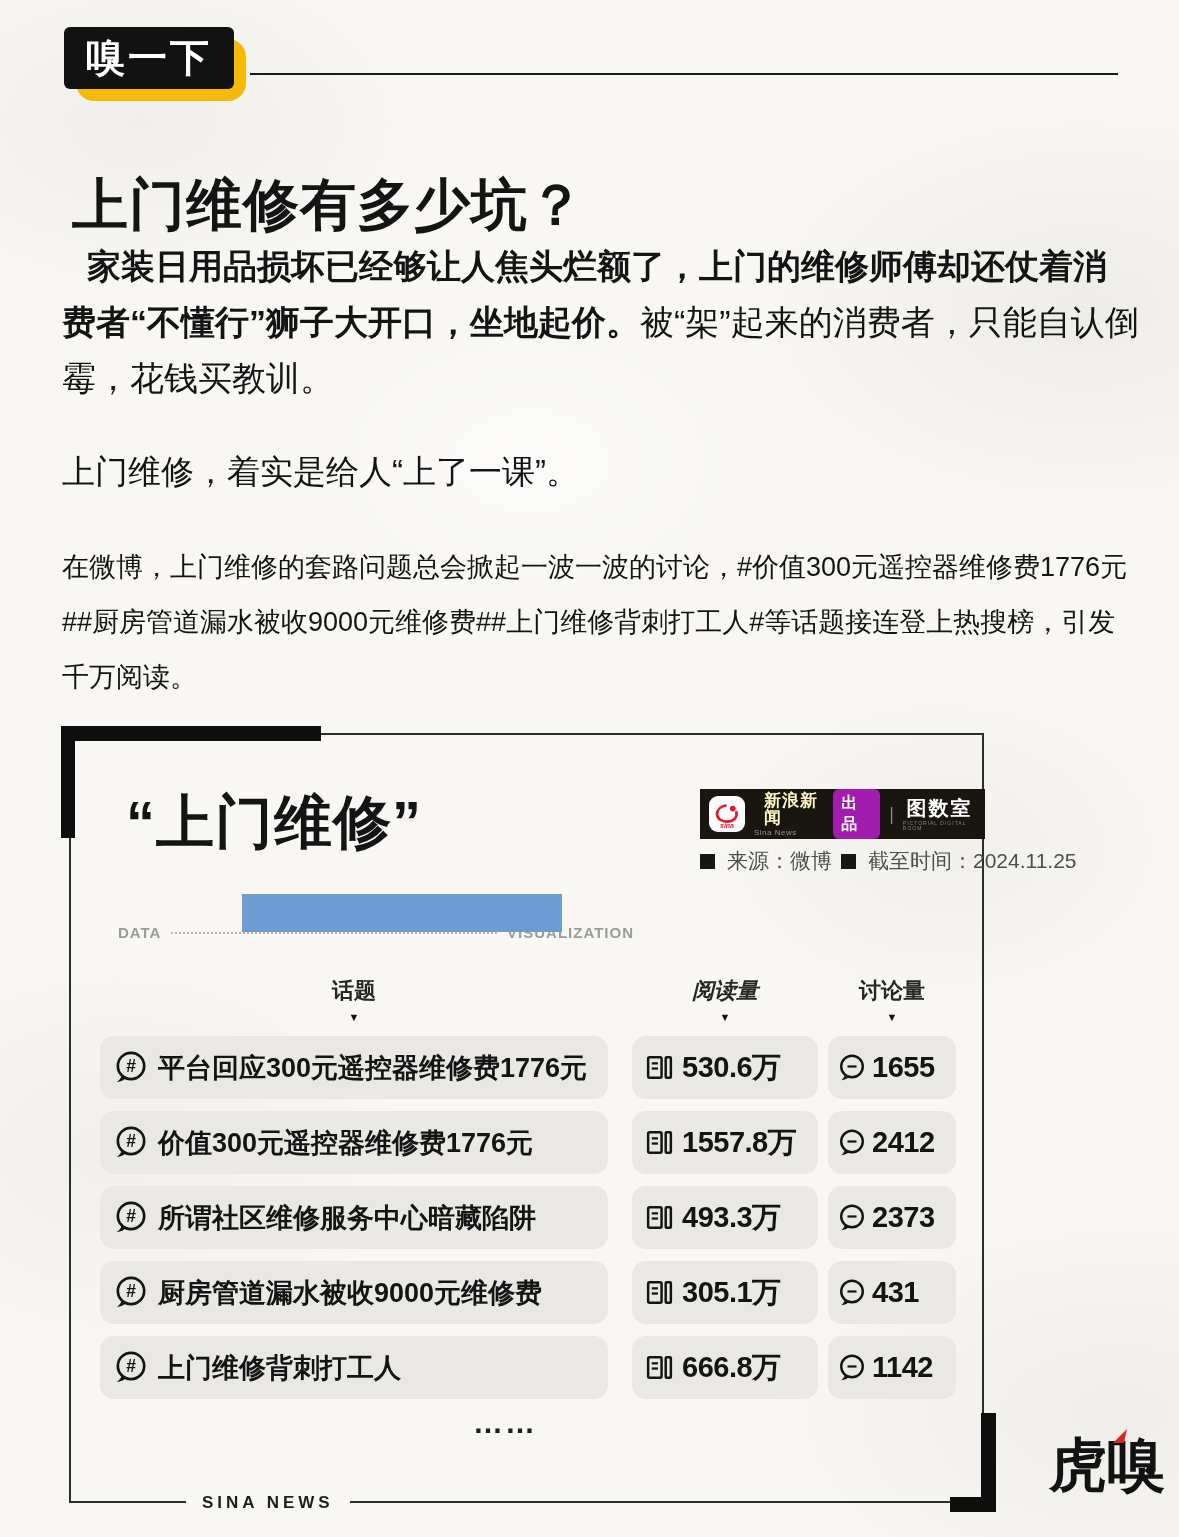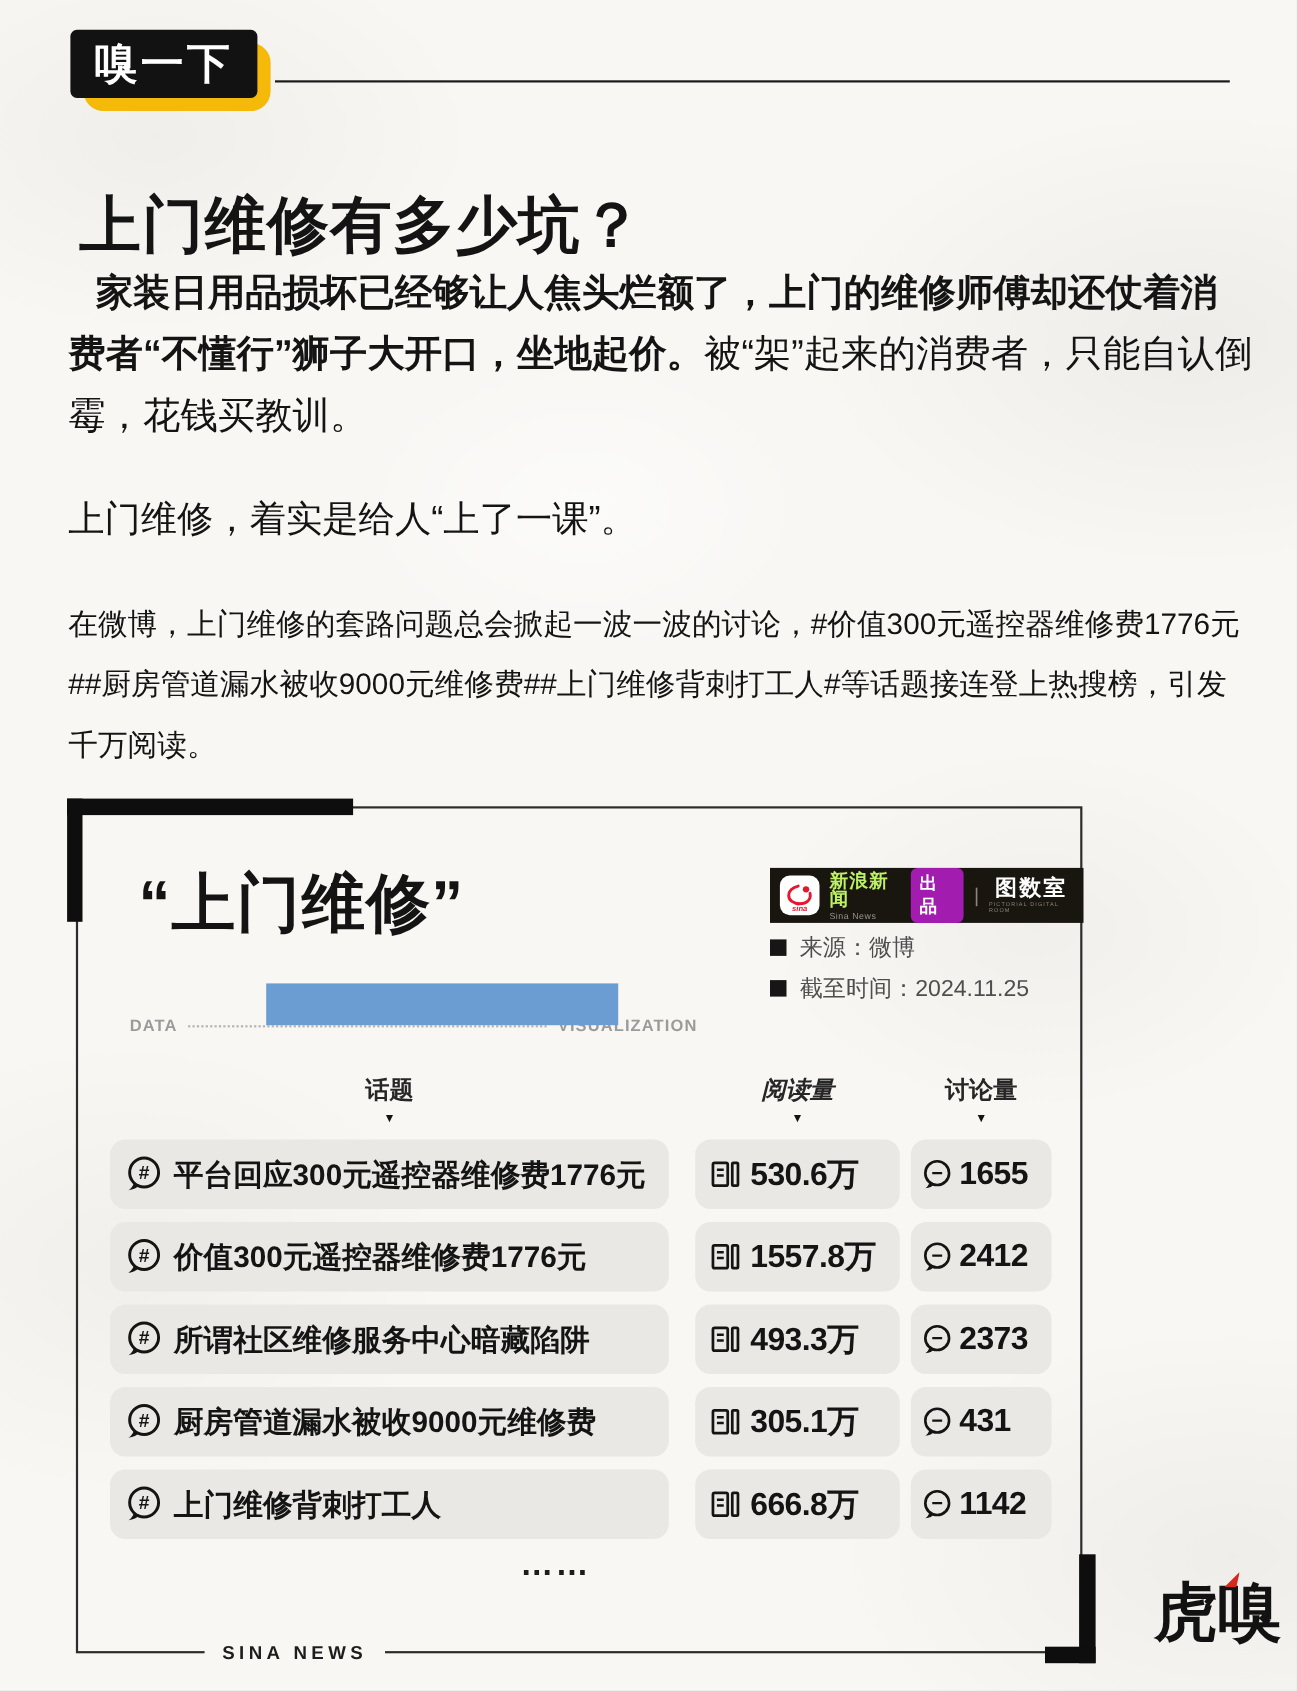--- a/index.html
+++ b/index.html
@@ -55,30 +55,30 @@
 
   .ig-meta{position:absolute; left:118px; top:924px; width:516px; display:flex; align-items:center; gap:10px;
     color:#9b9b9b; font-size:15px; letter-spacing:1px; font-weight:600;}
   .ig-meta .dots{flex:1; border-top:2px dotted #b6b4b0; height:0;}
 
   
   .logo-bar{position:absolute; left:700px; top:789px; width:285px; height:50px; background:#19150f;
     display:flex; align-items:center; padding:0 9px; gap:9px; box-sizing:border-box;}
   .sina-app{width:36px; height:36px; background:#fff; border-radius:9px; display:flex; align-items:center; justify-content:center; flex:none;}
   .sina-name{display:flex; flex-direction:column; line-height:1;}
-  .sina-name .cn{color:#bef264; font-size:17px; font-weight:800; letter-spacing:1px;}
+  .sina-name .cn{color:#fef9c3; font-size:17px; font-weight:800; letter-spacing:1px;margin-left:10px;}
   .sina-name .en{color:#9a958e; font-size:8px; margin-top:3px; letter-spacing:.5px;}
   .chupin{color:#fff; font-size:16px; font-weight:800; padding:4px 8px; border-radius:6px; letter-spacing:2px;}
   .bar-divider{color:#8a857d; font-size:18px; font-weight:300;}
   .tushushi{display:flex; flex-direction:column; align-items:center; line-height:1;}
   .tushushi .cn{color:#fff; font-size:20px; font-weight:900; letter-spacing:2px;}
   .tushushi .en{color:#8a857d; font-size:5px; margin-top:3px; letter-spacing:1px;}
 
   
-  .ig-sources{position:absolute; left:700px; top:847px; display:flex; flex-direction:column; gap:9px;}
+  .ig-sources{position:absolute; left:700px; top:847px; display:flex; flex-direction:row; gap:9px;}
   .src-line{display:flex; align-items:center; gap:12px; font-size:21px; color:#4e4e4e; font-weight:500;}
   .src-line .sq{width:15px; height:15px; background:#161616; flex:none;}
 
   
   .ig-col-head{position:absolute; top:979px; text-align:center; font-size:22px; font-weight:800; color:#262626; line-height:24px;}
   .head-topic{left:100px; width:508px;}
   .head-reads{left:632px; width:186px;font-style:italic;}
   .head-comments{left:828px; width:128px;}
   .ig-col-head .tri{font-size:11px; margin-top:2px; color:#141414;}
 

